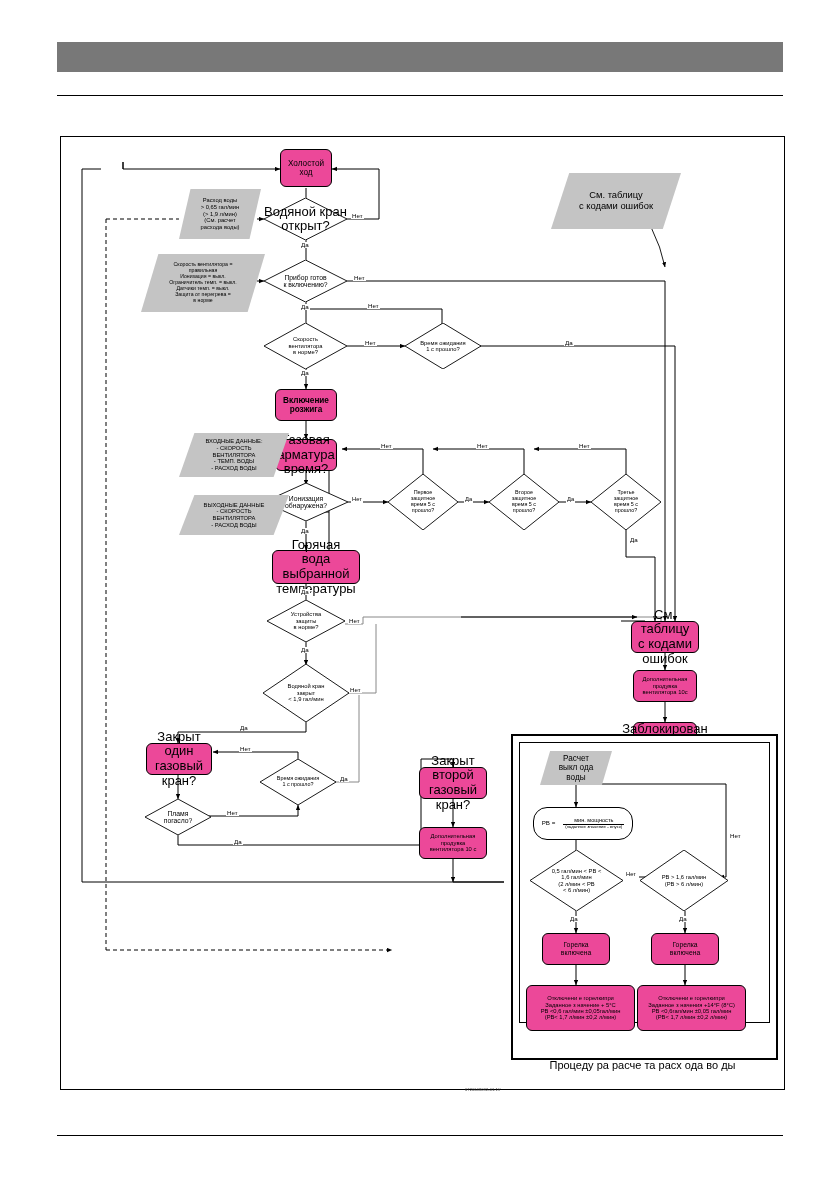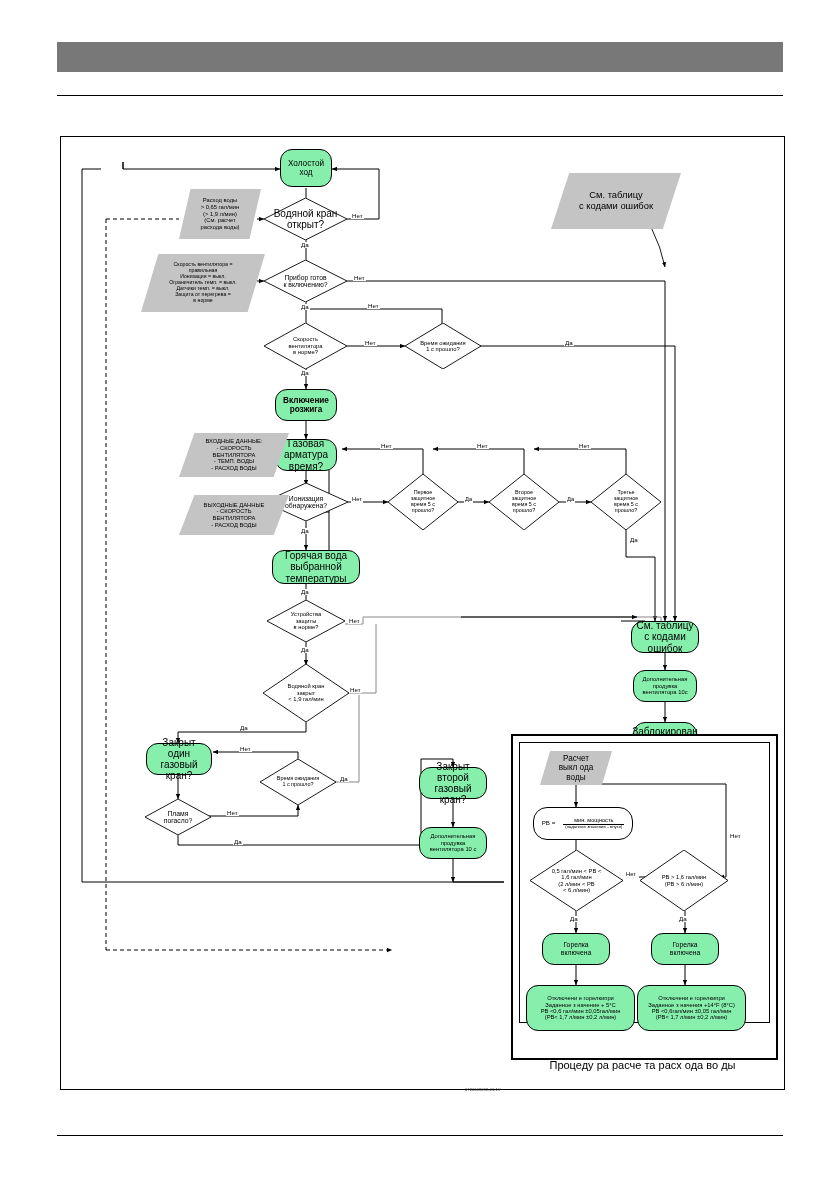--- a/index.html
+++ b/index.html
@@ -15,21 +15,21 @@
   
   .frame{position:absolute;left:60px;top:136px;width:723px;height:952px;border:1px solid #000;background:#fff;}
 
   
   .lay{position:absolute;left:0;top:0;width:723px;height:952px;}
   svg.lines{position:absolute;left:0;top:0;width:723px;height:952px;overflow:visible;}
 
   
   .node{position:absolute;box-sizing:border-box;display:flex;align-items:center;
         justify-content:center;text-align:center;line-height:1.12;}
-  .term{border:1px solid #000;border-radius:12px;background:#86efac;}
+  .term{border:1px solid #000;border-radius:6px;background:#ec4899;}
   .proc{border:1px solid #000;border-radius:14px;background:#fff;}
   .term span,.proc span{display:block;padding:0 3px;}
 
   
   .dec{position:absolute;}
   .dec .dia{position:absolute;left:0;top:0;width:100%;height:100%;}
   .dec .lbl{position:absolute;left:-6px;top:0;width:calc(100% + 12px);height:100%;
             display:flex;align-items:center;justify-content:center;text-align:center;line-height:1.1;}
 
   
@@ -43,21 +43,21 @@
   
   .inset-outer{position:absolute;left:450px;top:597px;width:263px;height:322px;border:2.5px solid #000;background:#fff;}
   .inset-inner{position:absolute;left:6px;top:6px;width:249px;height:279px;border:1px solid #000;background:#fff;}
   .inset-caption{position:absolute;left:450px;top:922px;width:263px;text-align:center;}
 
   .tiny{font-size:5.2px;}
   .f5{font-size:5.4px;}
   .f55{font-size:5.8px;}
   .f6{font-size:6.2px;}
   .f65{font-size:6.8px;}
-  .f7{font-size:10px;}
+  .f7{font-size:13px;}
   .f8{font-size:8.2px;}
   .f9{font-size:9.4px;}
   .f11{font-size:11px;}
 
   .partno{position:absolute;left:404px;top:950px;font-size:4px;color:#333;letter-spacing:.1px;}
 
   .frac{display:inline-block;text-align:center;vertical-align:middle;}
   .frac .num{display:block;border-bottom:1px solid #000;padding:0 2px;font-size:5.6px;}
   .frac .den{display:block;padding:0 2px;font-size:4.4px;}
 </style>

